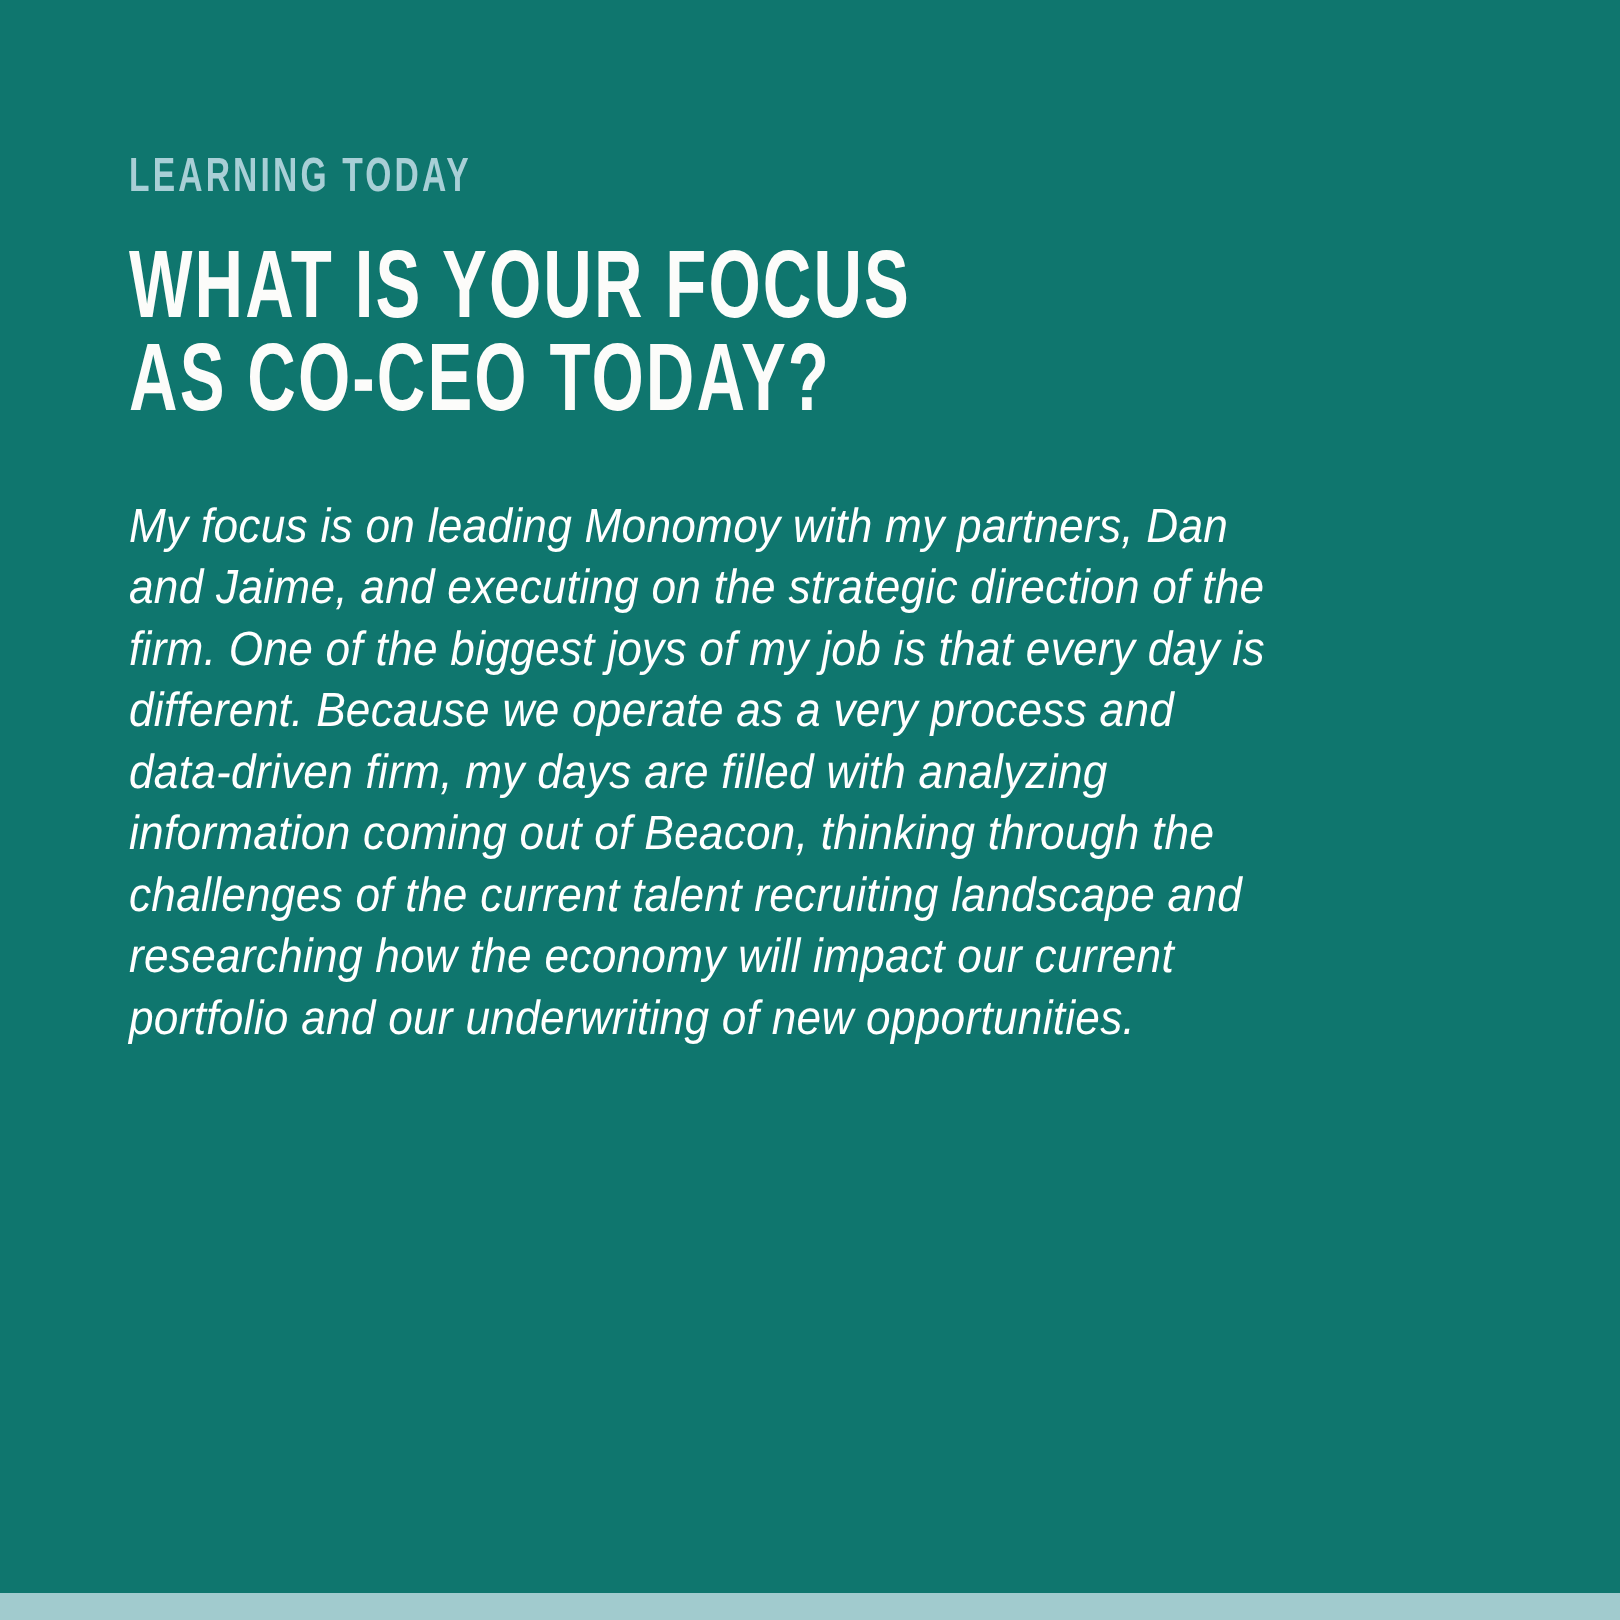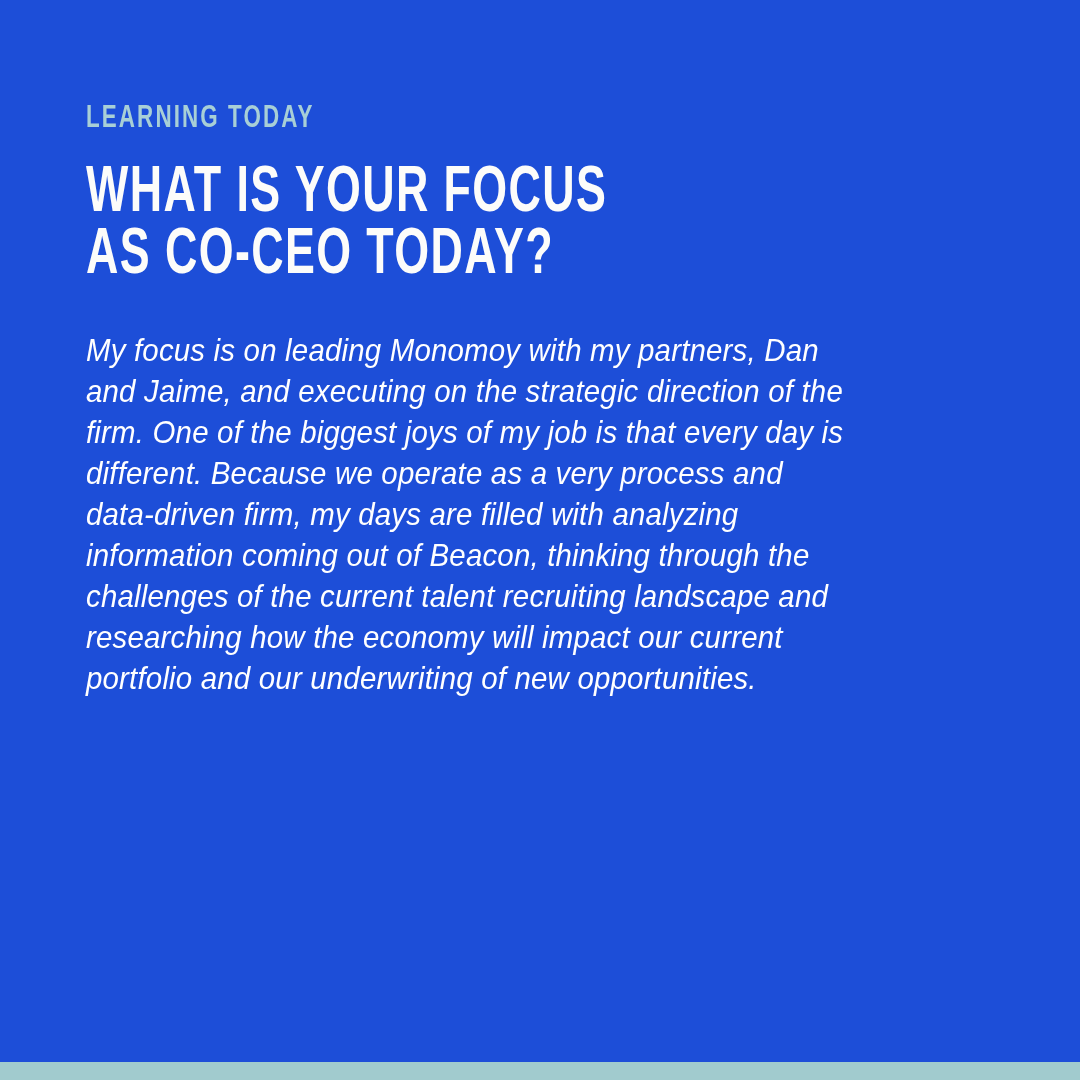--- a/index.html
+++ b/index.html
@@ -4,21 +4,21 @@
 <style>
   html, body {
     margin: 0;
     padding: 0;
     background: #222;
   }
   .poster {
     position: relative;
     width: 1080px;
     height: 1080px;
-    background: #1d4ed8;
+    background: #0f766e;
     overflow: hidden;
     font-family: "Liberation Sans", sans-serif;
   }
   .eyebrow {
     position: absolute;
     left: 86px;
     top: 100px;
     font-weight: 700;
     font-size: 32px;
     line-height: 1;

